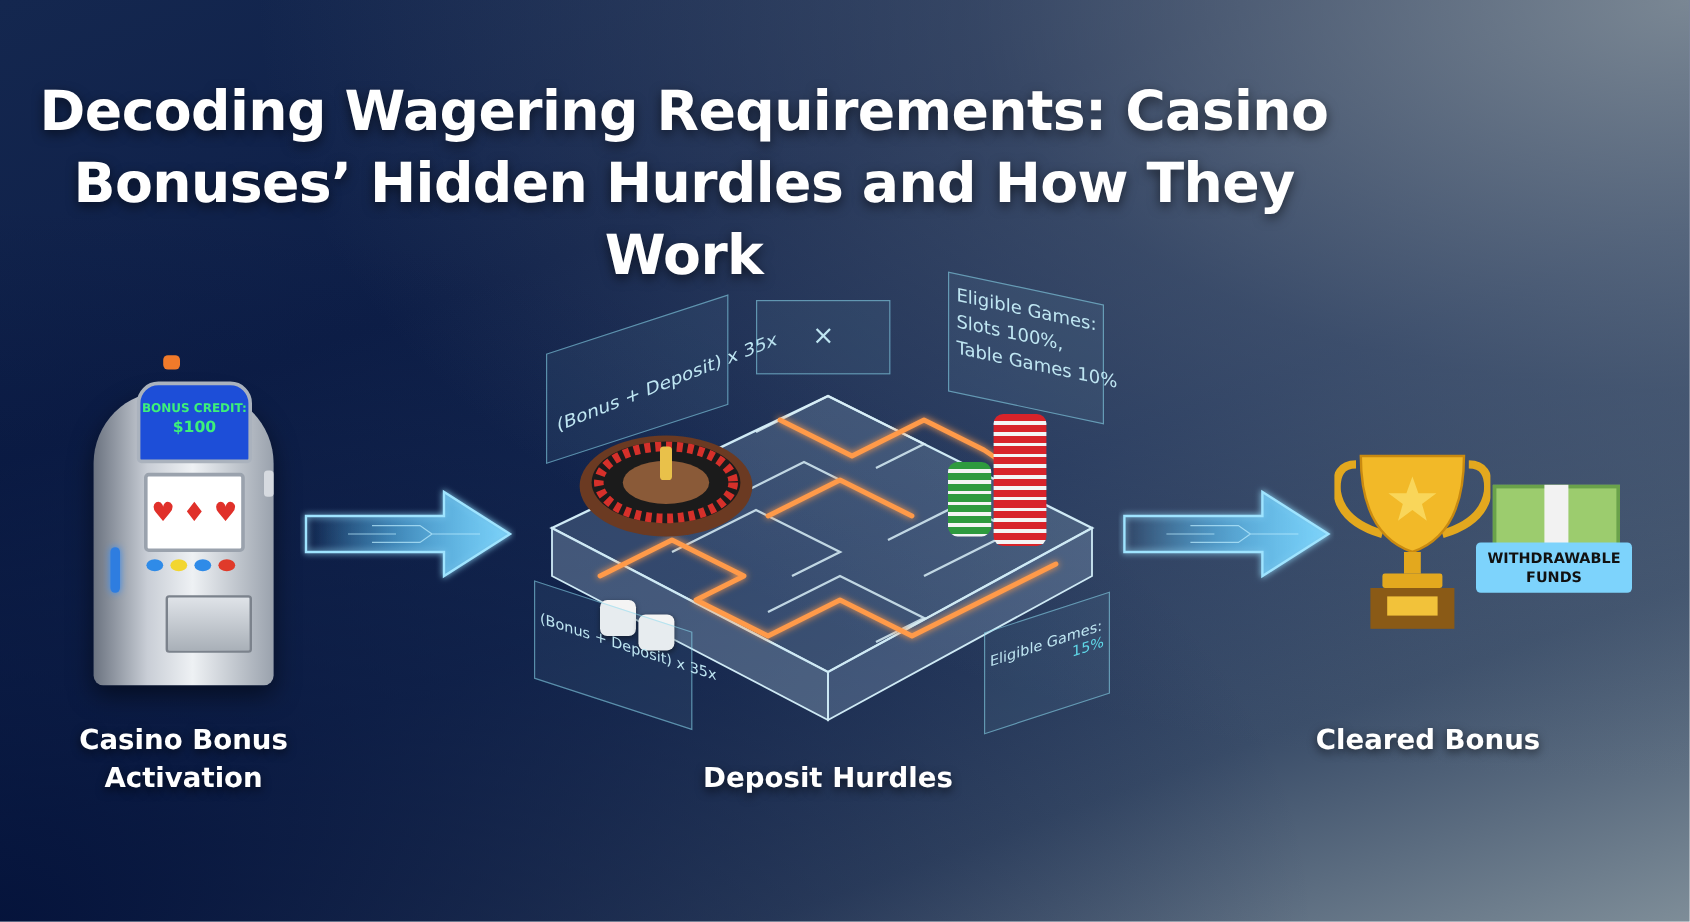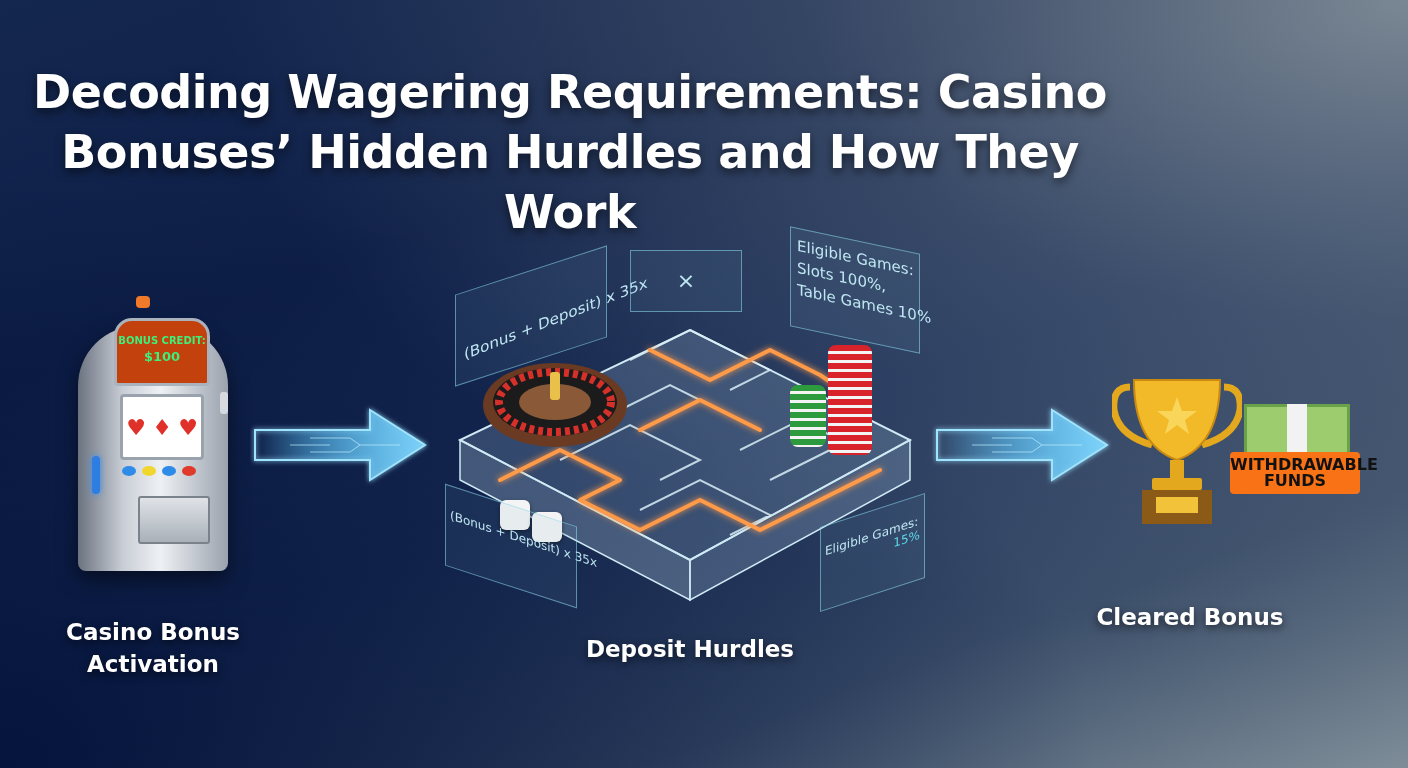--- a/index.html
+++ b/index.html
@@ -14,21 +14,21 @@
     text-shadow:0 4px 10px rgba(0,0,0,0.55);}
   .label{position:absolute;color:#fff;font-weight:bold;font-size:23px;line-height:32px;text-align:center;
     text-shadow:0 3px 8px rgba(0,0,0,0.6);}
   
   .slot{position:absolute;left:78px;top:296px;width:160px;height:280px;}
   .slot .body{position:absolute;left:0;top:30px;width:150px;height:245px;border-radius:60px 60px 8px 8px;
     background:linear-gradient(90deg,#6b7380 0%,#c9ced6 30%,#eef1f4 55%,#9aa2ad 100%);
     box-shadow:0 8px 20px rgba(0,0,0,0.5);}
   .slot .topbtn{position:absolute;left:58px;top:0;width:14px;height:12px;border-radius:4px;background:#f07a2a;}
   .slot .screen{position:absolute;left:36px;top:22px;width:90px;height:62px;border-radius:18px 18px 4px 4px;
-    background:#c2410c;border:3px solid #aab2bd;text-align:center;color:#3df07a;font-weight:bold;}
+    background:#1d4ed8;border:3px solid #aab2bd;text-align:center;color:#3df07a;font-weight:bold;}
   .slot .screen .l1{font-size:10px;margin-top:14px;}
   .slot .screen .l2{font-size:13px;line-height:22px;}
   .slot .reels{position:absolute;left:42px;top:98px;width:78px;height:60px;background:#fff;border:3px solid #9aa2ad;border-radius:4px;
     display:flex;justify-content:space-around;align-items:center;color:#e0302a;font-size:22px;}
   .slot .btns{position:absolute;left:44px;top:170px;display:flex;gap:6px;}
   .slot .btns span{width:14px;height:10px;border-radius:50%;display:block;}
   .slot .tray{position:absolute;left:60px;top:200px;width:68px;height:44px;background:linear-gradient(#dfe3e8,#a9b0b8);border:2px solid #7b828c;border-radius:3px;}
   .slot .lever{position:absolute;left:142px;top:96px;width:8px;height:22px;background:#d6dae0;border-radius:3px;}
   .slot .handle{position:absolute;left:14px;top:160px;width:8px;height:38px;background:#2e7de0;border-radius:4px;box-shadow:0 0 6px #3b8ff5;}
   
@@ -36,22 +36,22 @@
   
   .maze{position:absolute;left:440px;top:250px;width:500px;height:360px;}
   .panel{position:absolute;border:1px solid rgba(140,220,240,0.55);background:rgba(120,170,200,0.10);
     color:#bfe6f2;font-size:15px;white-space:nowrap;}
   .chip-red,.chip-green{position:absolute;border-radius:8px;}
   .die{position:absolute;width:30px;height:30px;background:#f4f4f4;border-radius:6px;box-shadow:0 2px 4px rgba(0,0,0,0.5);}
   
   .trophy{position:absolute;left:1112px;top:375px;width:130px;height:155px;}
   .cash{position:absolute;left:1244px;top:404px;width:100px;height:48px;background:#9ccc6e;border:3px solid #6aa24a;}
   .cash .band{position:absolute;left:40px;top:-3px;width:20px;height:54px;background:#f2f2f2;}
-  .funds{position:absolute;left:1230px;top:452px;width:130px;height:42px;background:#f97316;border-radius:4px;
-    color:#111;font-weight:bold;font-size:16px;line-height:16px;text-align:center;padding-top:5px;box-sizing:border-box;}
+  .funds{position:absolute;left:1230px;top:452px;width:130px;height:42px;background:#7dd3fc;border-radius:4px;
+    color:#111;font-weight:bold;font-size:12px;line-height:16px;text-align:center;padding-top:5px;box-sizing:border-box;}
 </style>
 </head>
 <body>
 
 <div class="bg-glow"></div>
 
 <div class="title">
   <div>Decoding Wagering Requirements: Casino</div>
   <div>Bonuses’ Hidden Hurdles and How They Work</div>
 </div>
@@ -71,21 +71,21 @@
   <div class="btns">
     <span style="background:#2f8be8"></span>
     <span style="background:#f2d630"></span>
     <span style="background:#2f8be8"></span>
     <span style="background:#e03a2a"></span>
   </div>
   <div class="tray"></div>
   <div class="lever"></div>
   <div class="handle"></div>
 </div>
-<div class="label" style="left:48px;top:601px;width:210px;margin-top:15px;">
+<div class="label" style="left:48px;top:601px;width:210px;">
   <div>Casino Bonus</div>
   <div>Activation</div>
 </div>
 
 <svg class="arrow" style="left:250px;top:400px;" viewBox="0 0 180 90">
   <defs>
     <linearGradient id="ag1" x1="0" x2="1">
         <stop offset="0" stop-color="#5ec8ff" stop-opacity="0"></stop>
         <stop offset="0.4" stop-color="#5ec8ff" stop-opacity="0.35"></stop>
         <stop offset="1" stop-color="#7fd8ff" stop-opacity="0.8"></stop>

